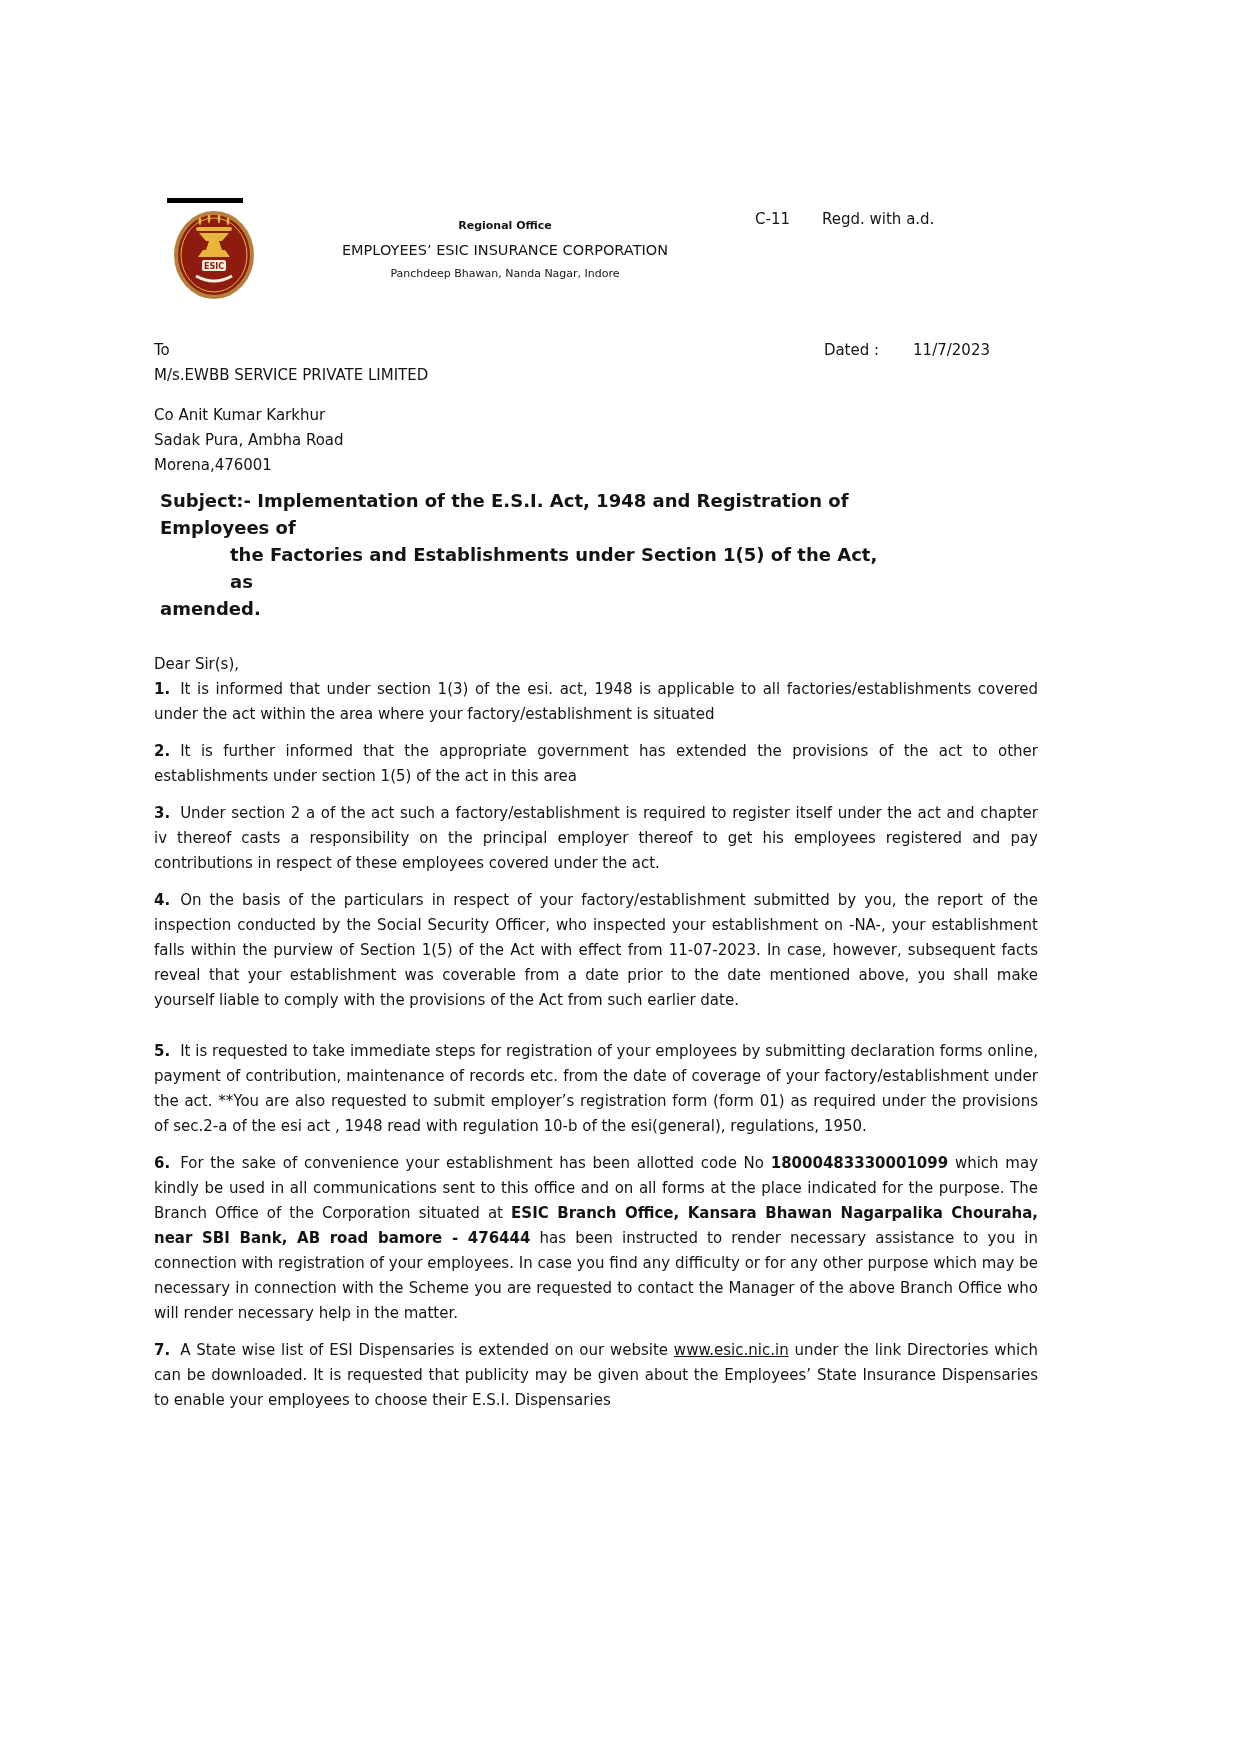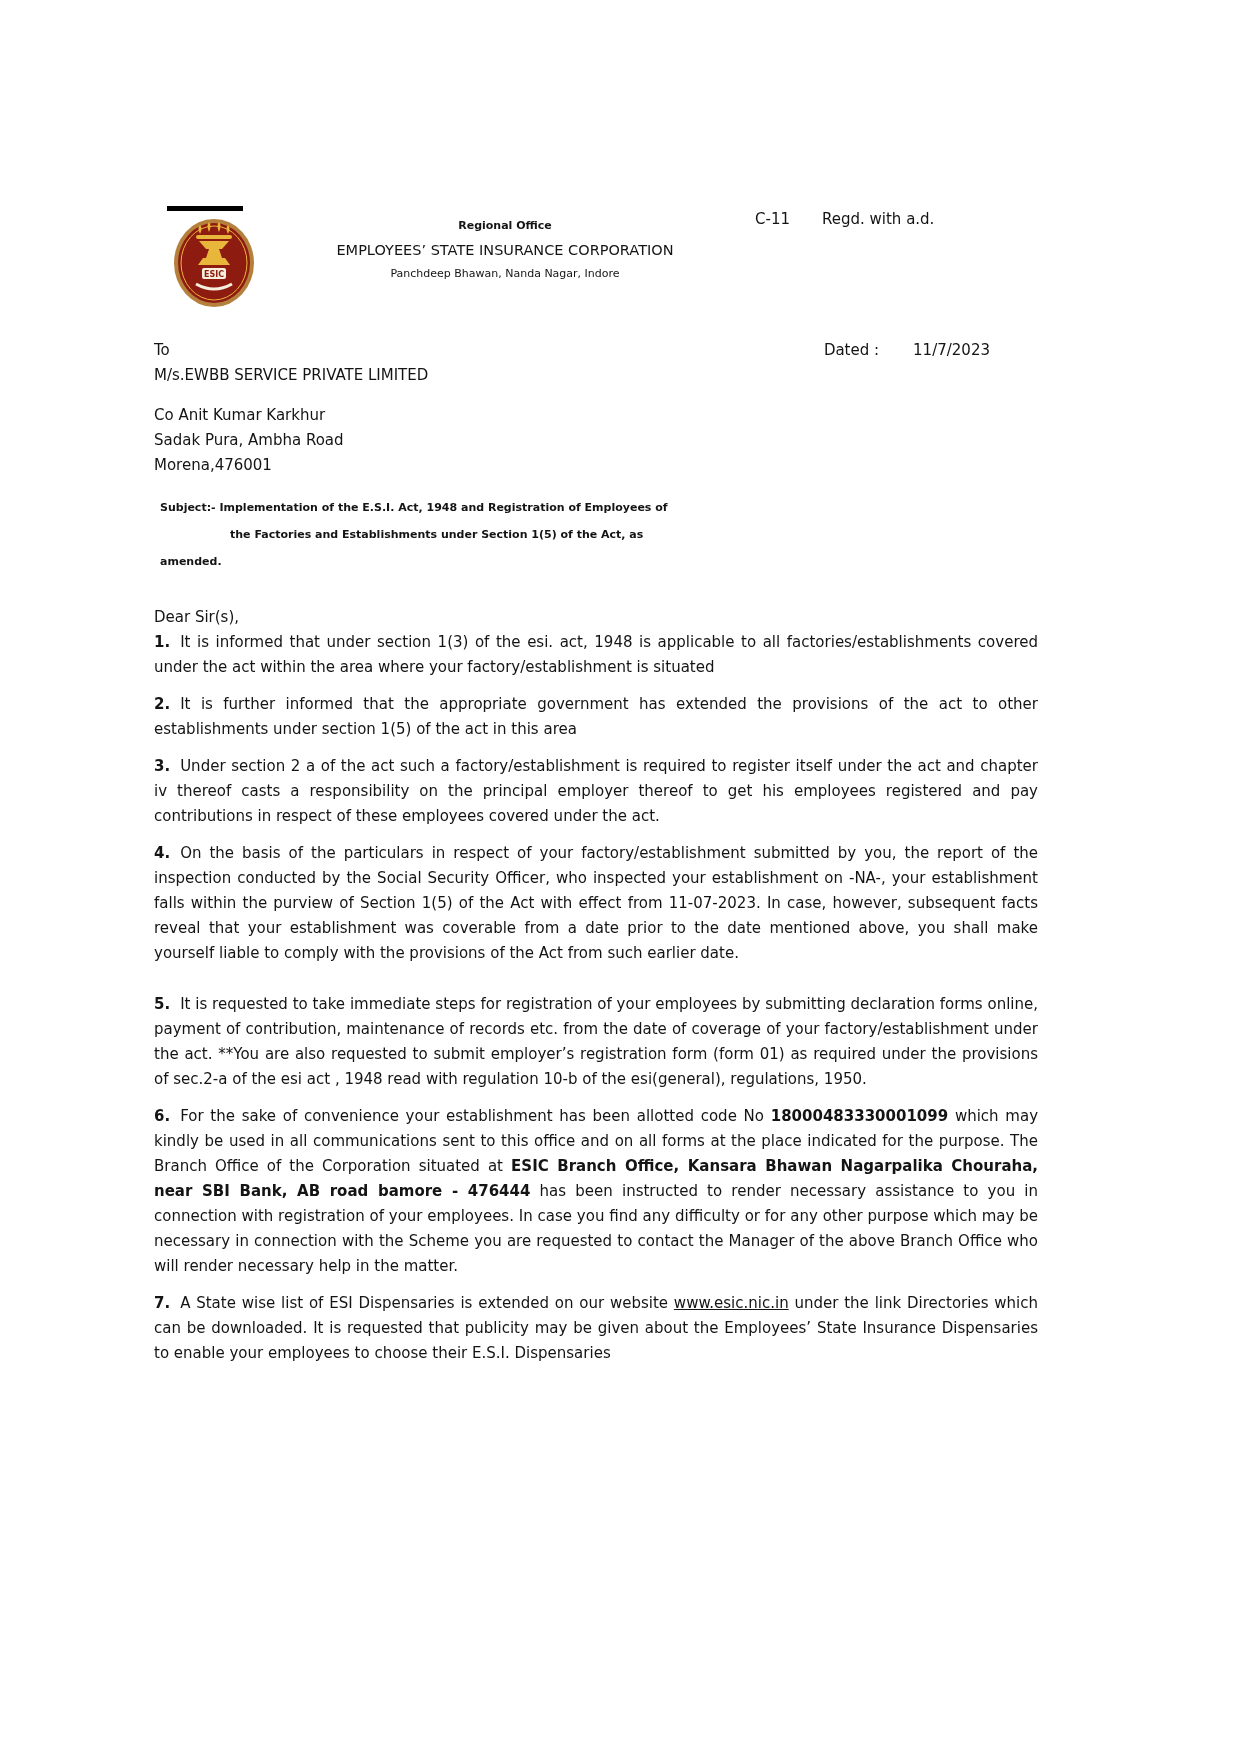--- a/index.html
+++ b/index.html
@@ -7,21 +7,21 @@
     position:relative;
     width:1240px;
     height:1753px;
     background:#ffffff;
     font-family:"DejaVu Sans","Liberation Sans",sans-serif;
     color:#141414;
     overflow:hidden;
   }
 
   
-  .logo-wrap { position:absolute; left:167px; top:206px; width:92px;text-align:center; }
+  .logo-wrap { position:absolute; left:167px; top:198px; width:92px;text-align:center; }
   .logo-rule { width:76px; height:5px; background:#000; margin:0 0 7px 0; }
   .logo-svg { display:block; margin-left:6px; }
 
   .hdr-center {
     position:absolute; left:275px; top:214px; width:460px;
     text-align:center;
   }
   .hdr-title   { font-size:11px; font-weight:bold; line-height:24px; }
   .hdr-org     { font-size:14.5px; line-height:24px; }
   .hdr-addr    { font-size:11px; line-height:24px; }
@@ -35,22 +35,22 @@
   .main {
     position:absolute; left:154px; top:338px; width:896px;
     font-size:15px; line-height:25px;
   }
   .to-row { display:flex; justify-content:space-between; align-items:flex-start; }
   .date-wrap { display:flex; gap:34px; padding-right:60px; }
 
   .addr-block { margin-top:15px; }
 
   .subject {
-    margin-top:16px; width:720px;
-    font-weight:bold; font-size:11px; line-height:27px;
+    margin-top:9px; width:720px;
+    font-weight:bold; font-size:18px; line-height:27px;
     padding-left:6px;
   }
   .subj-l2 { padding-left:70px; }
 
   .salutation { margin:30px 0 0 0; }
 
   .para { text-align:justify; margin:0 12px 12px 0; }
   .para:nth-child(4) { margin-bottom:26px; }
   .pnum { font-weight:bold; margin-right:10px; }
   .b { font-weight:bold; }
@@ -85,21 +85,21 @@
 
       <rect x="29" y="50" width="24" height="11" rx="2" fill="#f7efdd"></rect>
       <text x="41" y="59" text-anchor="middle" font-size="8" font-family="DejaVu Sans, sans-serif" fill="#8e1b10" font-weight="bold">ESIC</text>
 
       <path d="M23 66 q18 10 36 0" stroke="#f7efdd" stroke-width="3" fill="none"></path>
     </svg>
   </div>
 
   <div class="hdr-center">
     <div class="hdr-title">Regional Office</div>
-    <div class="hdr-org">EMPLOYEES’ STATE INSURANCE CORPORATION</div>
+    <div class="hdr-org">EMPLOYEES’ ESIC INSURANCE CORPORATION</div>
     <div class="hdr-addr">Panchdeep Bhawan, Nanda Nagar, Indore</div>
   </div>
 
   <div class="hdr-right">
     <span>C-11</span>
     <span>Regd. with a.d.</span>
   </div>
 
   <div class="main">
 

